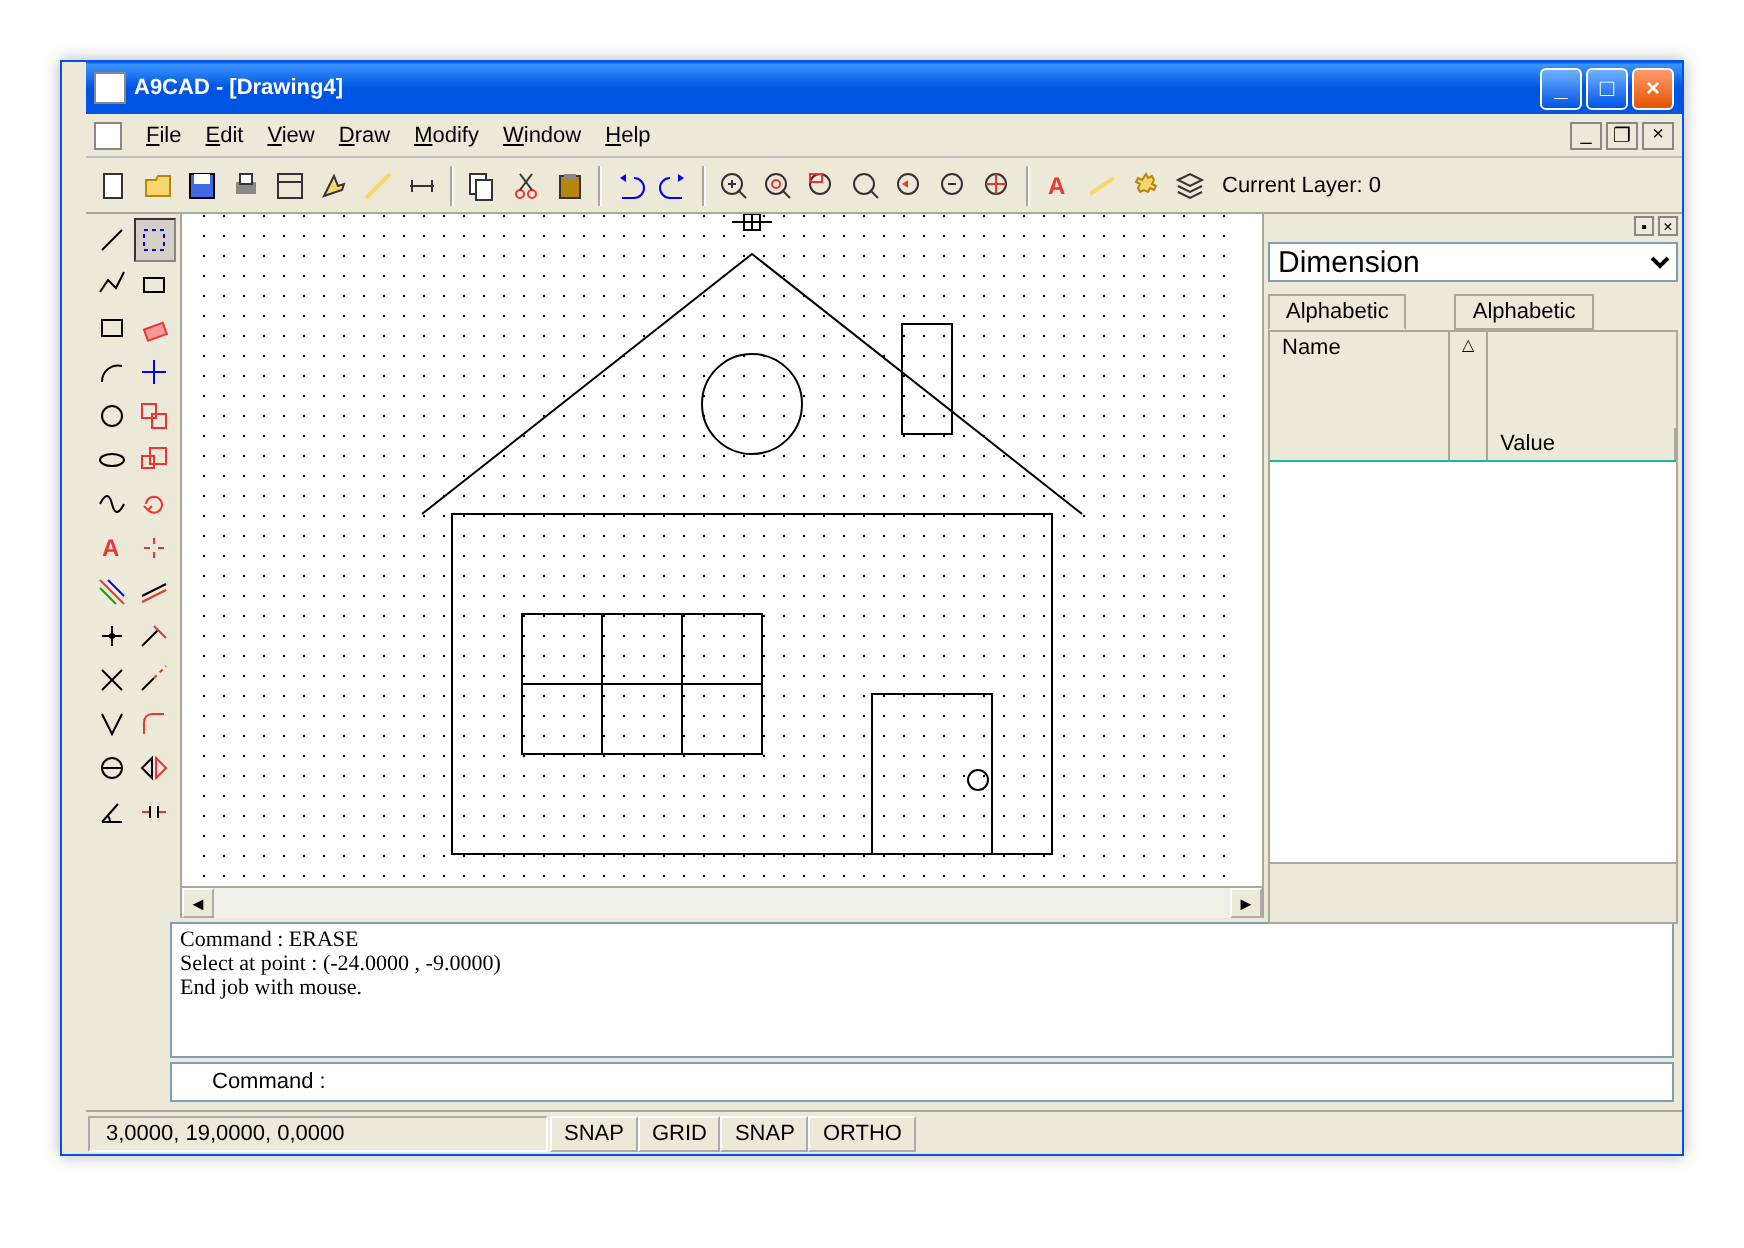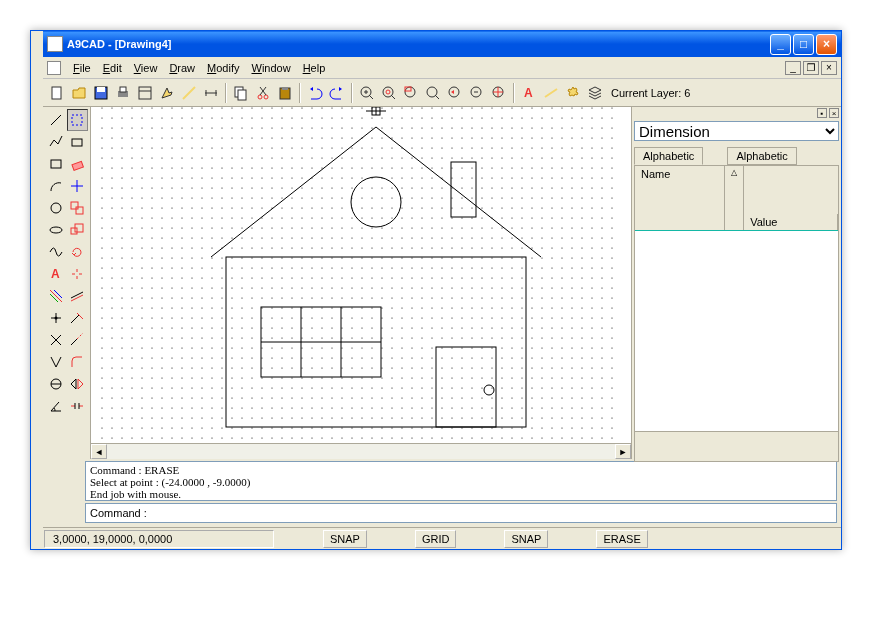--- a/index.html
+++ b/index.html
@@ -51,29 +51,29 @@
 .rp-tab.active { background: #ece9d8; border-bottom: 1px solid #ece9d8; z-index: 1; }
 .rp-grid { flex: 1; margin: 0 2px 2px; border: 1px solid #aca899; background: #fff; }
 .rp-grid-head { display: flex; background: #ece9d8; border-bottom: 1px solid #14b8a6; }
 .rp-grid-head div { padding: 2px 6px; border-right: 1px solid #aca899; }
 .rp-grid-head .name-col { flex: 0 0 90px; }
 .rp-grid-head .sort { flex: 0 0 14px; font-size: 8px; text-align:center; }
 .rp-grid-head .val-col { flex: 1; margin-top: 48px; }
 .rp-grid-body { height: 200px; background:#fff; }
 .rp-desc { height: 30px; border-top: 1px solid #aca899; background:#ece9d8; }
 
-.cmd-history { height: 40px; margin: 2px 4px 0 42px; border: 1px solid #7f9db9; background: #fff; padding: 2px 4px; font-family: Tahoma; font-size: 11px; overflow: hidden; white-space: pre-line; }
+.cmd-history { height: 68px; margin: 2px 4px 0 42px; border: 1px solid #7f9db9; background: #fff; padding: 2px 4px; font-family: Tahoma; font-size: 11px; overflow: hidden; white-space: pre-line; }
 .cmd-input-row { height: 20px; margin: 2px 4px 4px 42px; border: 1px solid #7f9db9; background: #fff; display: flex; align-items: center; padding: 0 4px; }
-.cmd-prompt { font-size: 11px; }
+.cmd-prompt { font-size: 11px; margin-left: 16px; }
 .cmd-input { flex: 1; border: none; outline: none; font-size: 11px; margin-left: 4px; }
 
 .statusbar { height: 22px; background: #ece9d8; border-top: 1px solid #aca899; display: flex; align-items: center; }
 .statusbar .pane { padding: 2px 8px; border: 1px inset #fff; margin: 1px; height: 18px; display: flex; align-items: center; }
 .statusbar .coords { width: 230px; }
-.statusbar .sbtn { padding: 2px 6px; border: 1px outset #fff; cursor: pointer; height: 18px; display: flex; align-items: center; margin-left: 48px; }
+.statusbar .sbtn { padding: 2px 6px; border: 1px outset #fff; cursor: pointer; height: 18px; display: flex; align-items: center; }
 
 svg.ico { width: 16px; height: 16px; }
 </style>
 </head>
 <body>
 
 <div class="window">
 <div class="frame">
 
 <div class="titlebar">
@@ -243,21 +243,21 @@
             <path d="M8 2l1 2 2-1 1 2-1 2 2 1-1 2-2-1-1 2-2-1-2 1-1-2 1-2-2-1 1-2 2 1z" fill="#f5d76e" stroke="#b8860b"></path>
           </svg>
         </div>
   <div class="tbtn">
           <svg class="ico">
             <path d="M2 5l6-3 6 3-6 3z" fill="none" stroke="#333"></path>
             <path d="M2 8l6 3 6-3" fill="none" stroke="#333"></path>
             <path d="M2 11l6 3 6-3" fill="none" stroke="#333"></path>
           </svg>
         </div>
-  <span class="layer-label">Current Layer: 6</span>
+  <span class="layer-label">Current Layer: 0</span>
 </div>
 
 <div class="content">
   <div class="tool-palette">
     <div class="row">
             <div class="tool">
               <svg class="ico">
                 <line x1="3" y1="13" x2="13" y2="3" stroke="#000"></line>
               </svg>
             </div>
@@ -509,17 +509,17 @@
 <div class="cmd-input-row">
   <span class="cmd-prompt">Command :</span>
   <input class="cmd-input" style="">
 </div>
 
 <div class="statusbar">
   <div class="pane coords">3,0000, 19,0000, 0,0000</div>
   <div class="sbtn">SNAP</div>
   <div class="sbtn">GRID</div>
   <div class="sbtn">SNAP</div>
-  <div class="sbtn">ERASE</div>
+  <div class="sbtn">ORTHO</div>
 </div>
 
 </div>
 </div>
 
 </body></html>

